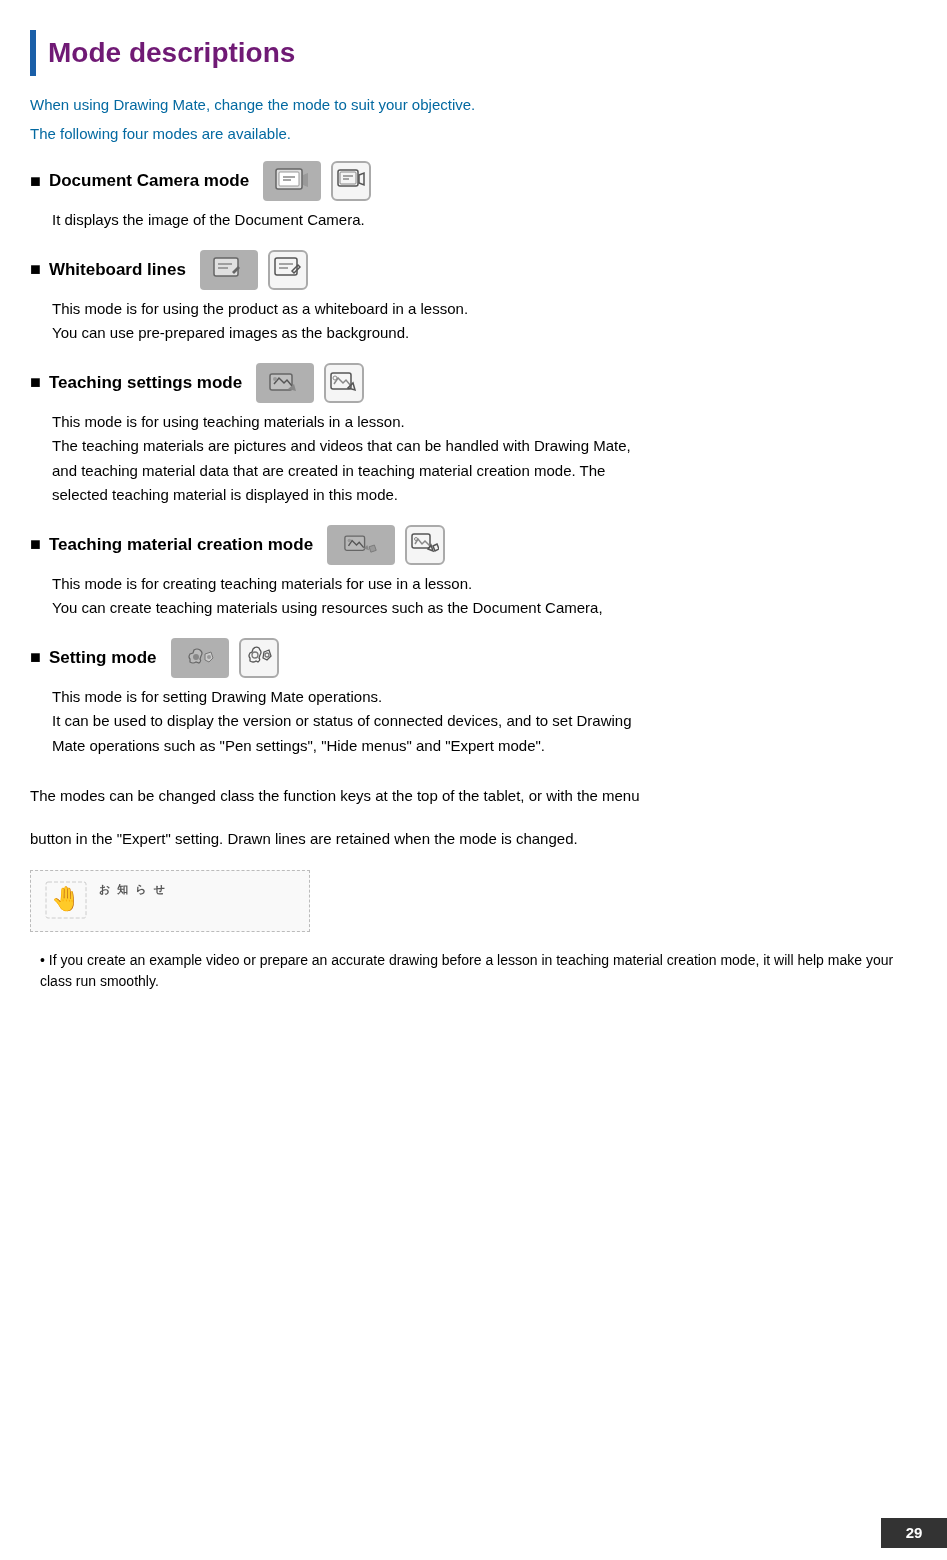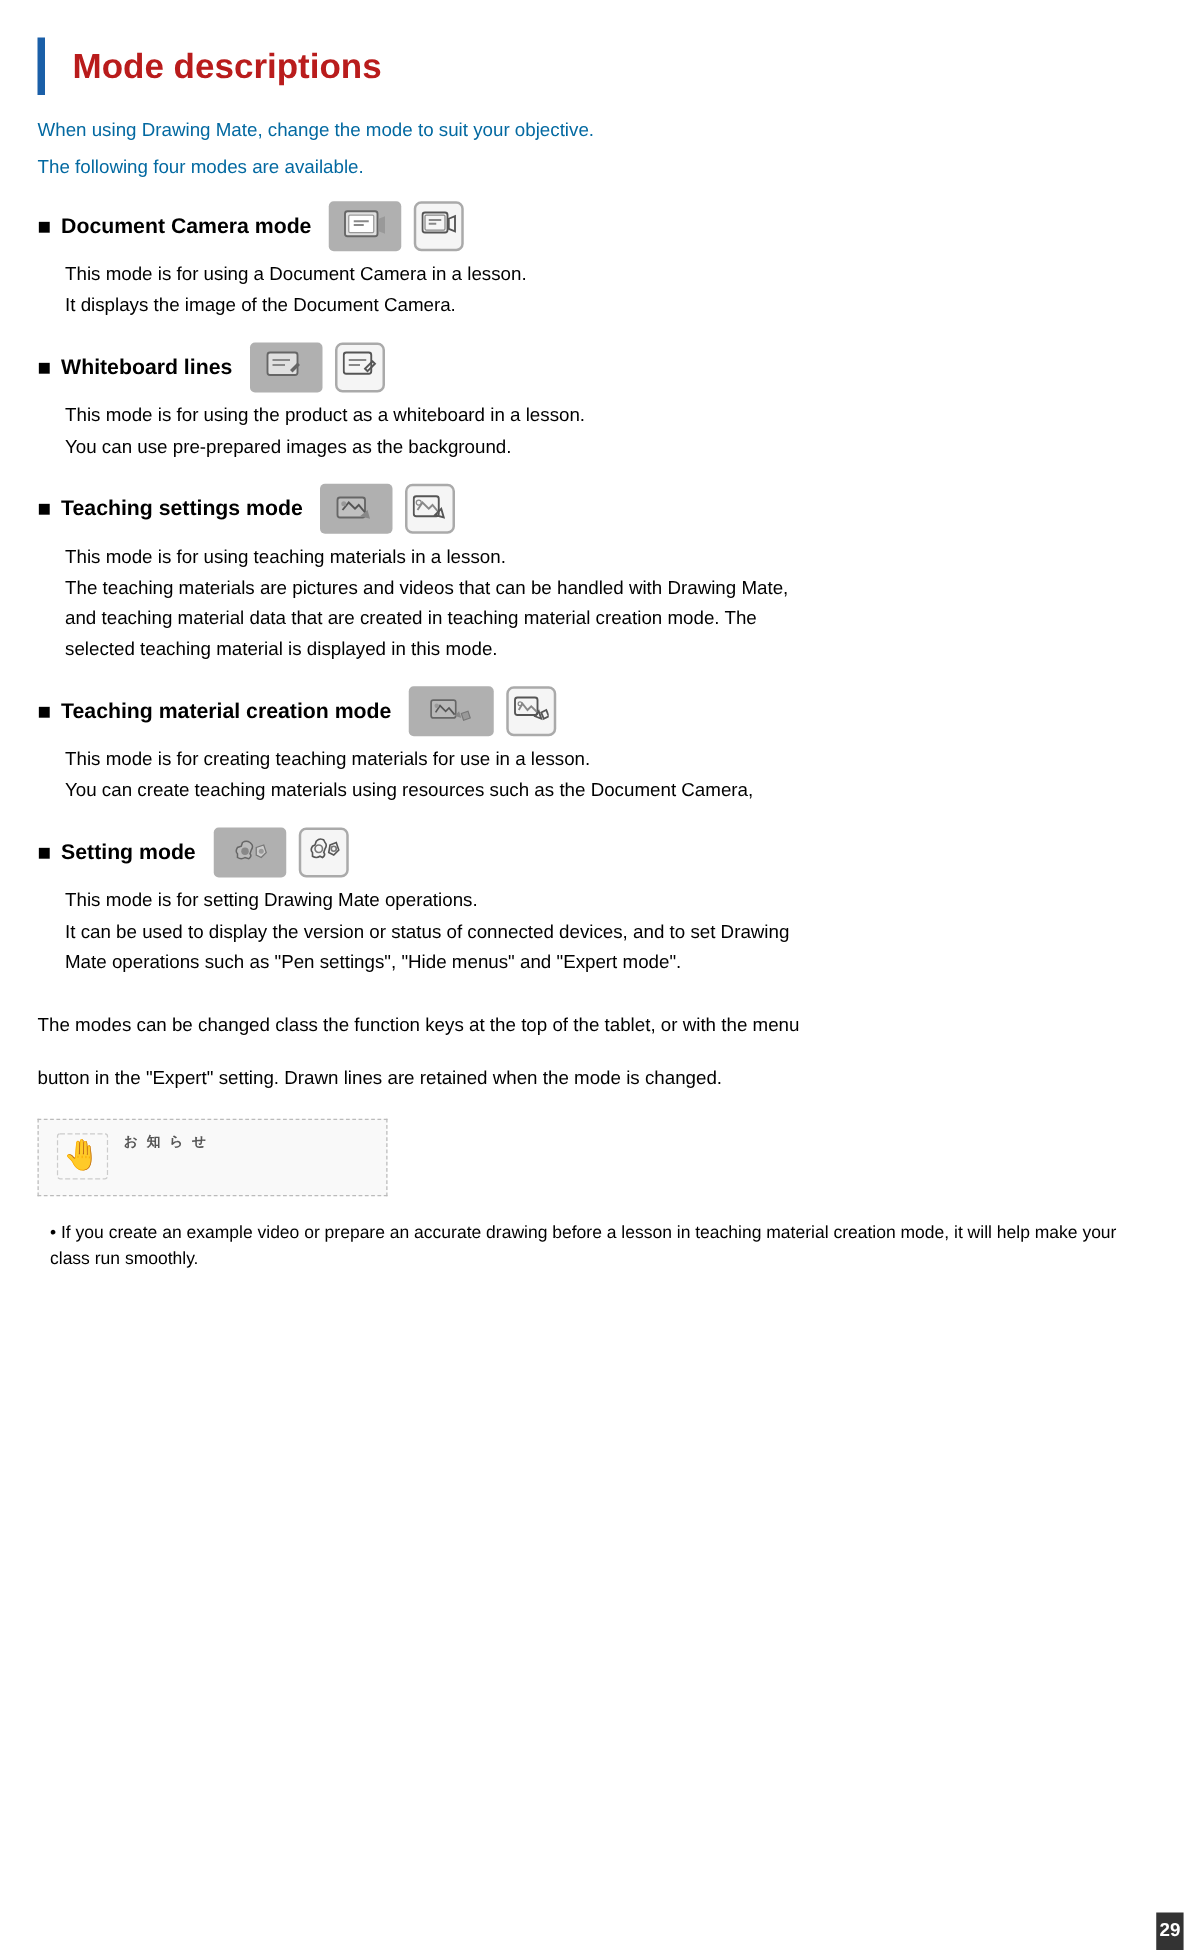--- a/index.html
+++ b/index.html
@@ -29,22 +29,21 @@
       width: 6px;
       height: 46px;
       background: #1a5fa8;
       margin-right: 12px;
       flex-shrink: 0;
     }
 
     .page-title {
       font-size: 28px;
       font-weight: bold;
-      color: #b91c1c;
-      margin-left: 10px;
+      color: #701a75;
     }
 
     .intro-text {
       font-size: 15px;
       margin-bottom: 6px;
       color: #0369a1;
     }
 
     .section {
       margin-bottom: 18px;
@@ -150,27 +149,27 @@
       margin-top: 0;
       padding-left: 10px;
     }
 
     .bullet-note::before {
       content: "• ";
     }
 
     .page-number-bar {
       position: absolute;
-      bottom: 0;
+      bottom: 12px;
       right: 0;
       background: #333;
       color: #fff;
       font-size: 15px;
       font-weight: bold;
-      width: 22px;
+      width: 66px;
       height: 30px;
       display: flex;
       align-items: center;
       justify-content: center;
     }
 
     .divider-line {
       border: none;
       border-top: 1px solid #ccc;
       margin: 18px 0 10px 0;
@@ -208,21 +207,20 @@
         <svg viewBox="0 0 28 28" fill="none" xmlns="http://www.w3.org/2000/svg">
           <rect x="1" y="3" width="20" height="16" rx="2" fill="none" stroke="#555" stroke-width="1.5"></rect>
           <rect x="3" y="5" width="16" height="12" rx="1" fill="none" stroke="#888" stroke-width="1"></rect>
           <line x1="6" y1="9" x2="16" y2="9" stroke="#888" stroke-width="1.5"></line>
           <line x1="6" y1="12" x2="12" y2="12" stroke="#888" stroke-width="1.5"></line>
           <path d="M22 8 L27 6 L27 18 L22 16Z" fill="none" stroke="#555" stroke-width="1.5"></path>
         </svg>
       </div>
     </div>
     <div class="section-body">
-      <p>This mode is for using a Document Camera in a lesson.</p>
       <p>It displays the image of the Document Camera.</p>
     </div>
   </div>
 
   <div class="section">
     <div class="section-header">
       <span class="section-bullet">■</span>
       <span class="section-title">Whiteboard lines</span>
 
       <div class="icon-box">

